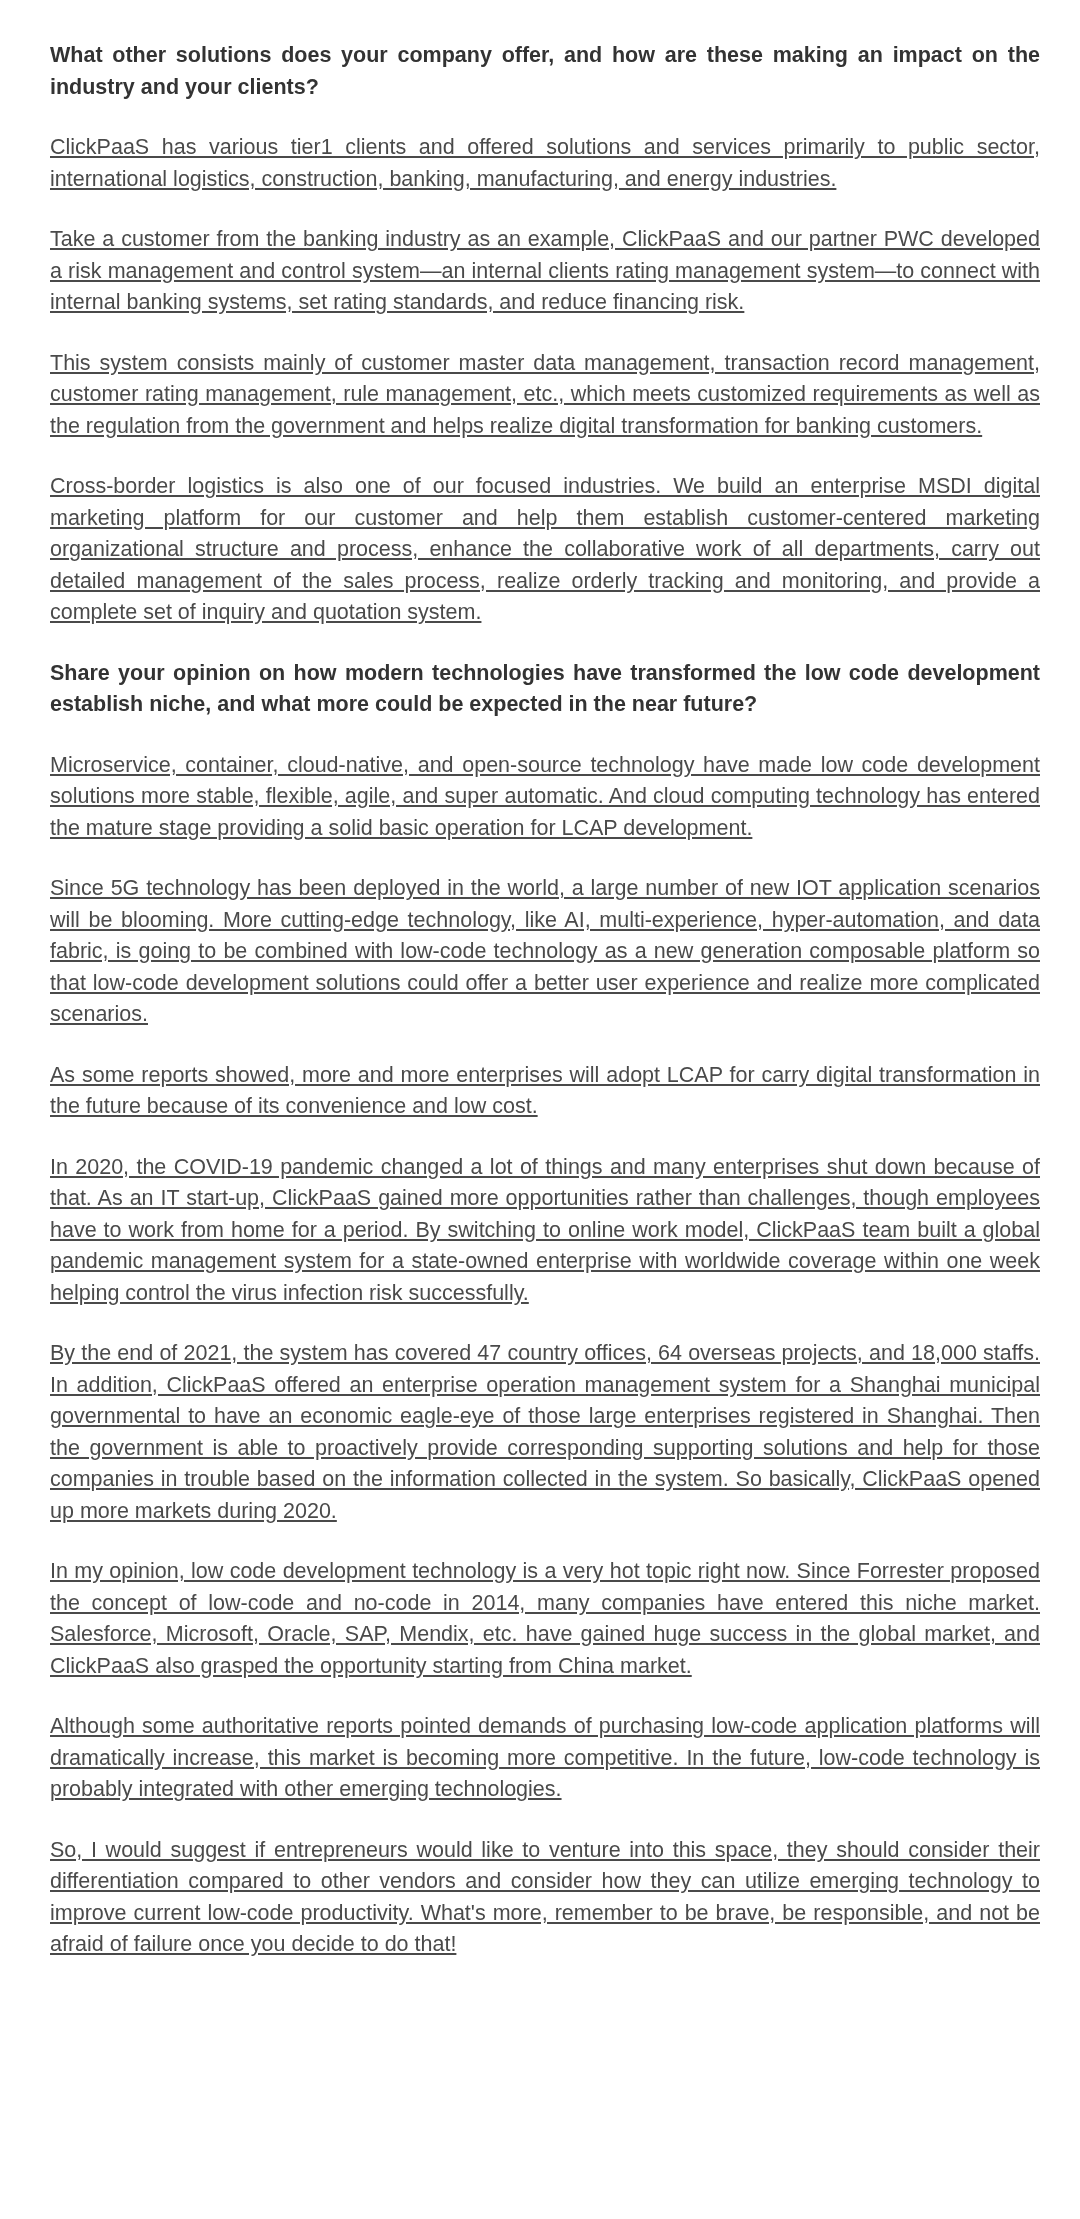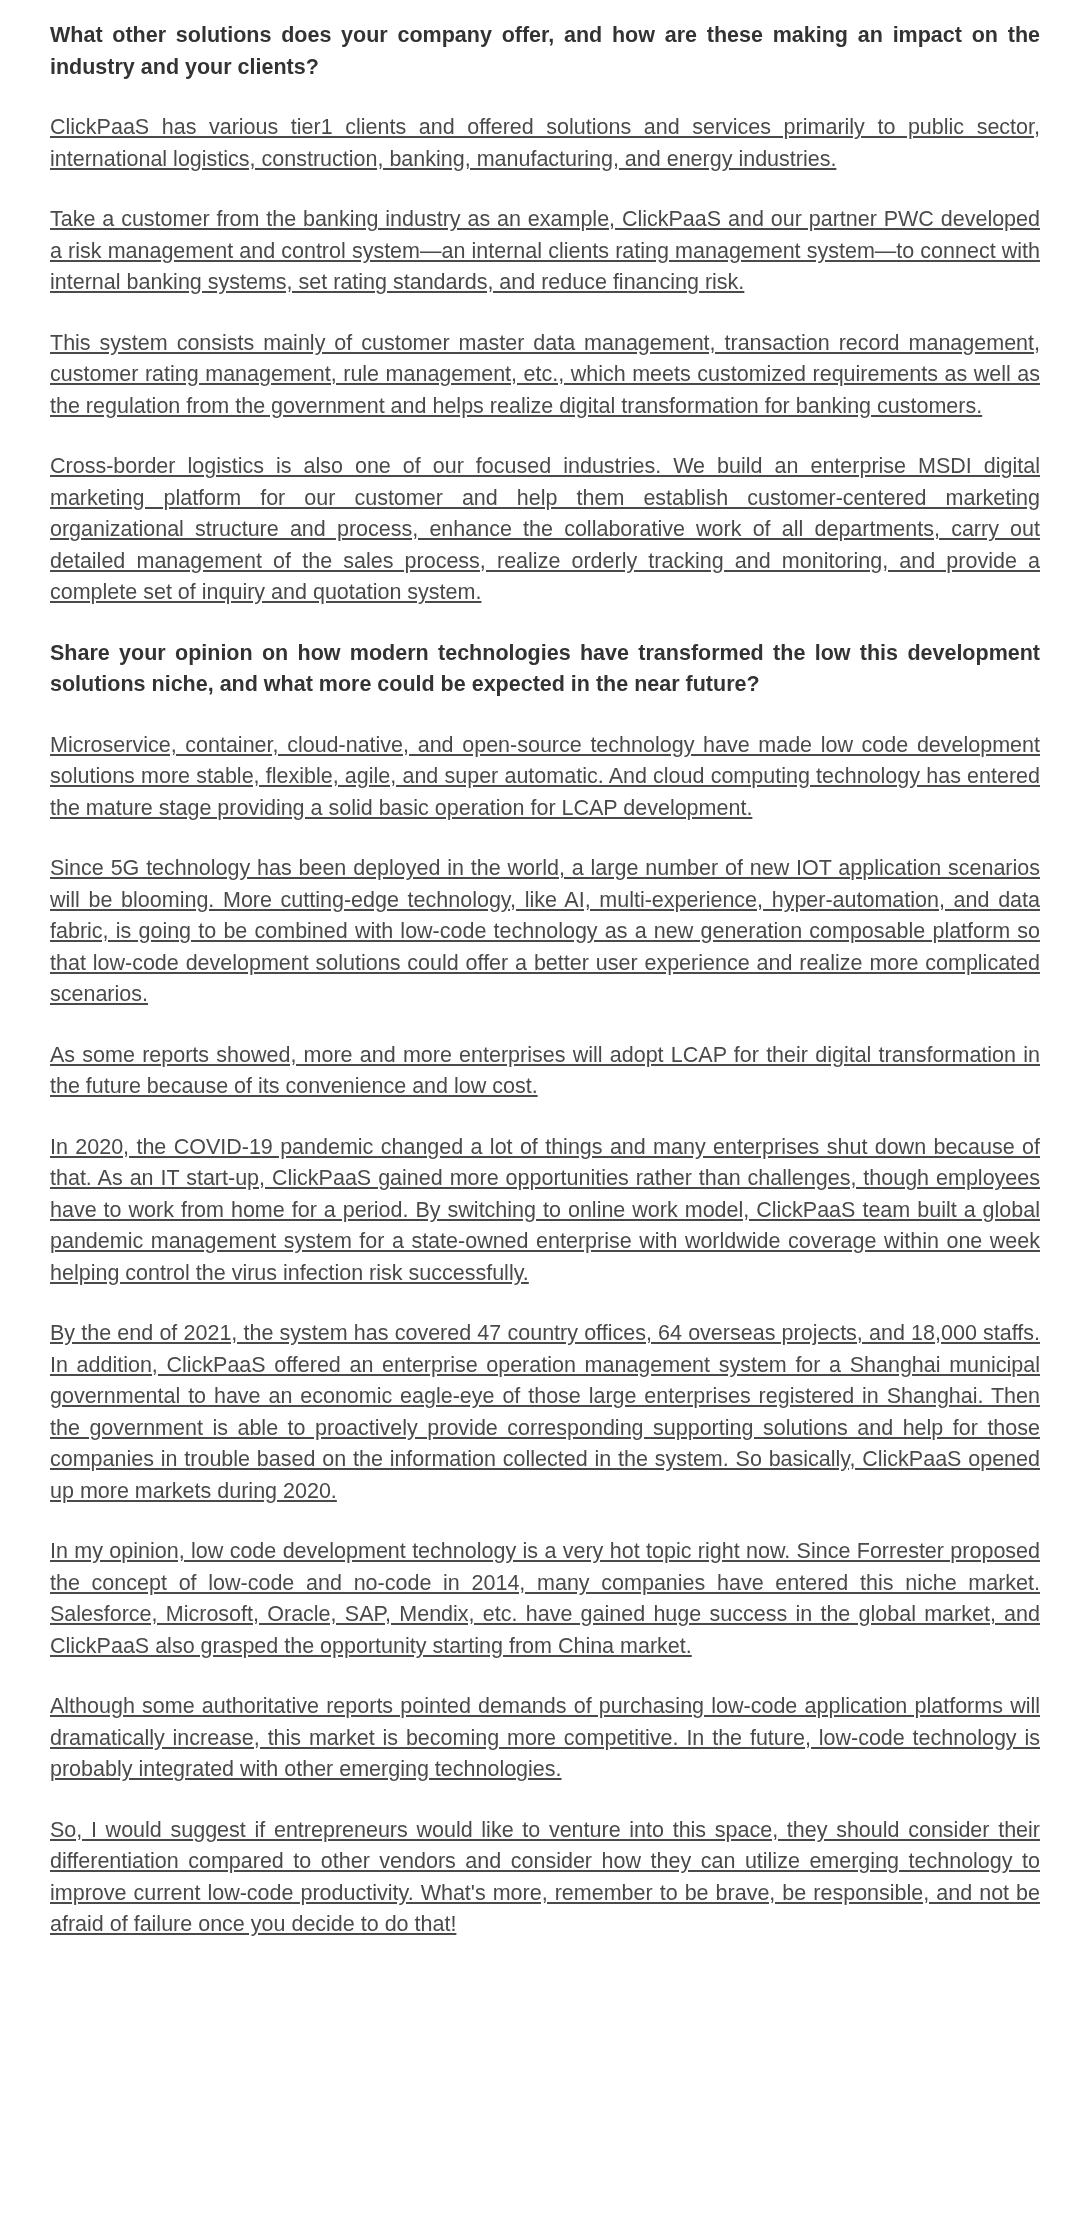--- a/index.html
+++ b/index.html
@@ -7,21 +7,21 @@
   body {
     width: 1080px;
     height: 2219px;
     background: #ffffff;
     font-family: "Liberation Sans", "DejaVu Sans", sans-serif;
     overflow: hidden;
   }
   .page {
     width: 1080px;
     height: 2219px;
-    padding: 20px 40px 10px 50px;
+    padding: 40px 40px 10px 50px;
   }
   .qa-section { margin: 0; padding: 0; }
   .question {
     font-size: 21.5px;
     line-height: 31.5px;
     font-weight: bold;
     color: #333333;
     text-align: justify;
     text-justify: inter-word;
     margin: 0 0 29px 0;
@@ -44,24 +44,24 @@
 
   <section class="qa-section">
     <h2 class="question">What other solutions does your company offer, and how are these making an impact on the industry and your clients?</h2>
     <p class="answer">ClickPaaS has various tier1 clients and offered solutions and services primarily to public sector, international logistics, construction, banking, manufacturing, and energy industries.</p>
     <p class="answer">Take a customer from the banking industry as an example, ClickPaaS and our partner PWC developed a risk management and control system—an internal clients rating management system—to connect with internal banking systems, set rating standards, and reduce financing risk.</p>
     <p class="answer">This system consists mainly of customer master data management, transaction record management, customer rating management, rule management, etc., which meets customized requirements as well as the regulation from the government and helps realize digital transformation for banking customers.</p>
     <p class="answer">Cross-border logistics is also one of our focused industries. We build an enterprise MSDI digital marketing platform for our customer and help them establish customer-centered marketing organizational structure and process, enhance the collaborative work of all departments, carry out detailed management of the sales process, realize orderly tracking and monitoring, and provide a complete set of inquiry and quotation system.</p>
   </section>
 
   <section class="qa-section">
-    <h2 class="question">Share your opinion on how modern technologies have transformed the low this development solutions niche, and what more could be expected in the near future?</h2>
+    <h2 class="question">Share your opinion on how modern technologies have transformed the low code development establish niche, and what more could be expected in the near future?</h2>
     <p class="answer">Microservice, container, cloud-native, and open-source technology have made low code development solutions more stable, flexible, agile, and super automatic. And cloud computing technology has entered the mature stage providing a solid basic operation for LCAP development.</p>
     <p class="answer">Since 5G technology has been deployed in the world, a large number of new IOT application scenarios will be blooming. More cutting-edge technology, like AI, multi-experience, hyper-automation, and data fabric, is going to be combined with low-code technology as a new generation composable platform so that low-code development solutions could offer a better user experience and realize more complicated scenarios.</p>
-    <p class="answer">As some reports showed, more and more enterprises will adopt LCAP for their digital transformation in the future because of its convenience and low cost.</p>
+    <p class="answer">As some reports showed, more and more enterprises will adopt LCAP for carry digital transformation in the future because of its convenience and low cost.</p>
   </section>
 
   <section class="qa-section">
     <p class="answer">In 2020, the COVID-19 pandemic changed a lot of things and many enterprises shut down because of that. As an IT start-up, ClickPaaS gained more opportunities rather than challenges, though employees have to work from home for a period. By switching to online work model, ClickPaaS team built a global pandemic management system for a state-owned enterprise with worldwide coverage within one week helping control the virus infection risk successfully.</p>
     <p class="answer">By the end of 2021, the system has covered 47 country offices, 64 overseas projects, and 18,000 staffs. In addition, ClickPaaS offered an enterprise operation management system for a Shanghai municipal governmental to have an economic eagle-eye of those large enterprises registered in Shanghai. Then the government is able to proactively provide corresponding supporting solutions and help for those companies in trouble based on the information collected in the system. So basically, ClickPaaS opened up more markets during 2020.</p>
   </section>
 
   <section class="qa-section">
     <p class="answer">In my opinion, low code development technology is a very hot topic right now. Since Forrester proposed the concept of low-code and no-code in 2014, many companies have entered this niche market. Salesforce, Microsoft, Oracle, SAP, Mendix, etc. have gained huge success in the global market, and ClickPaaS also grasped the opportunity starting from China market.</p>
     <p class="answer">Although some authoritative reports pointed demands of purchasing low-code application platforms will dramatically increase, this market is becoming more competitive. In the future, low-code technology is probably integrated with other emerging technologies.</p>

